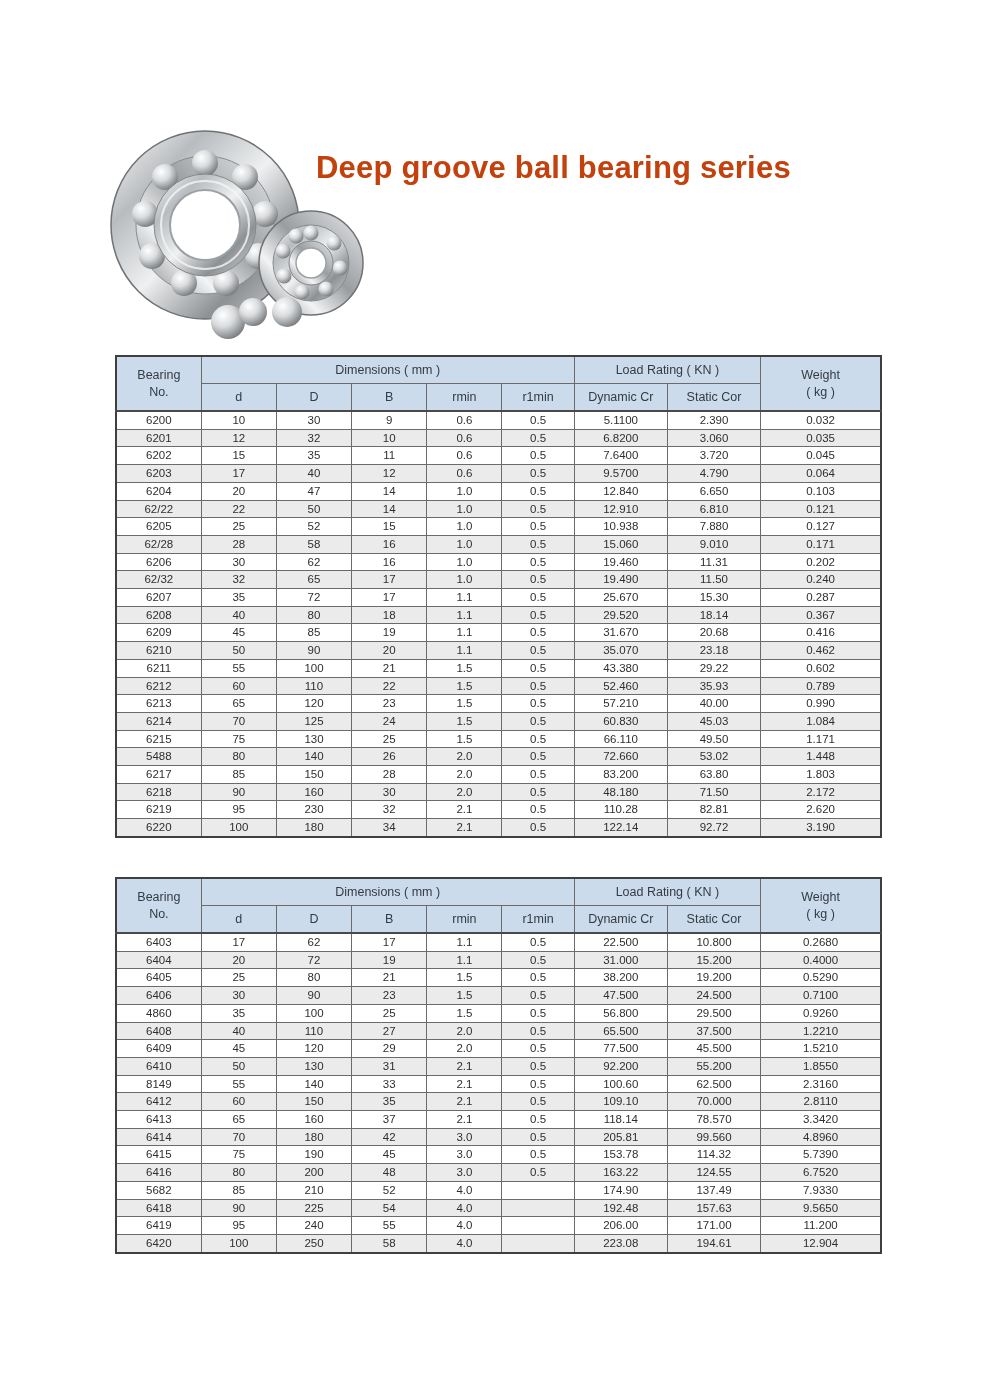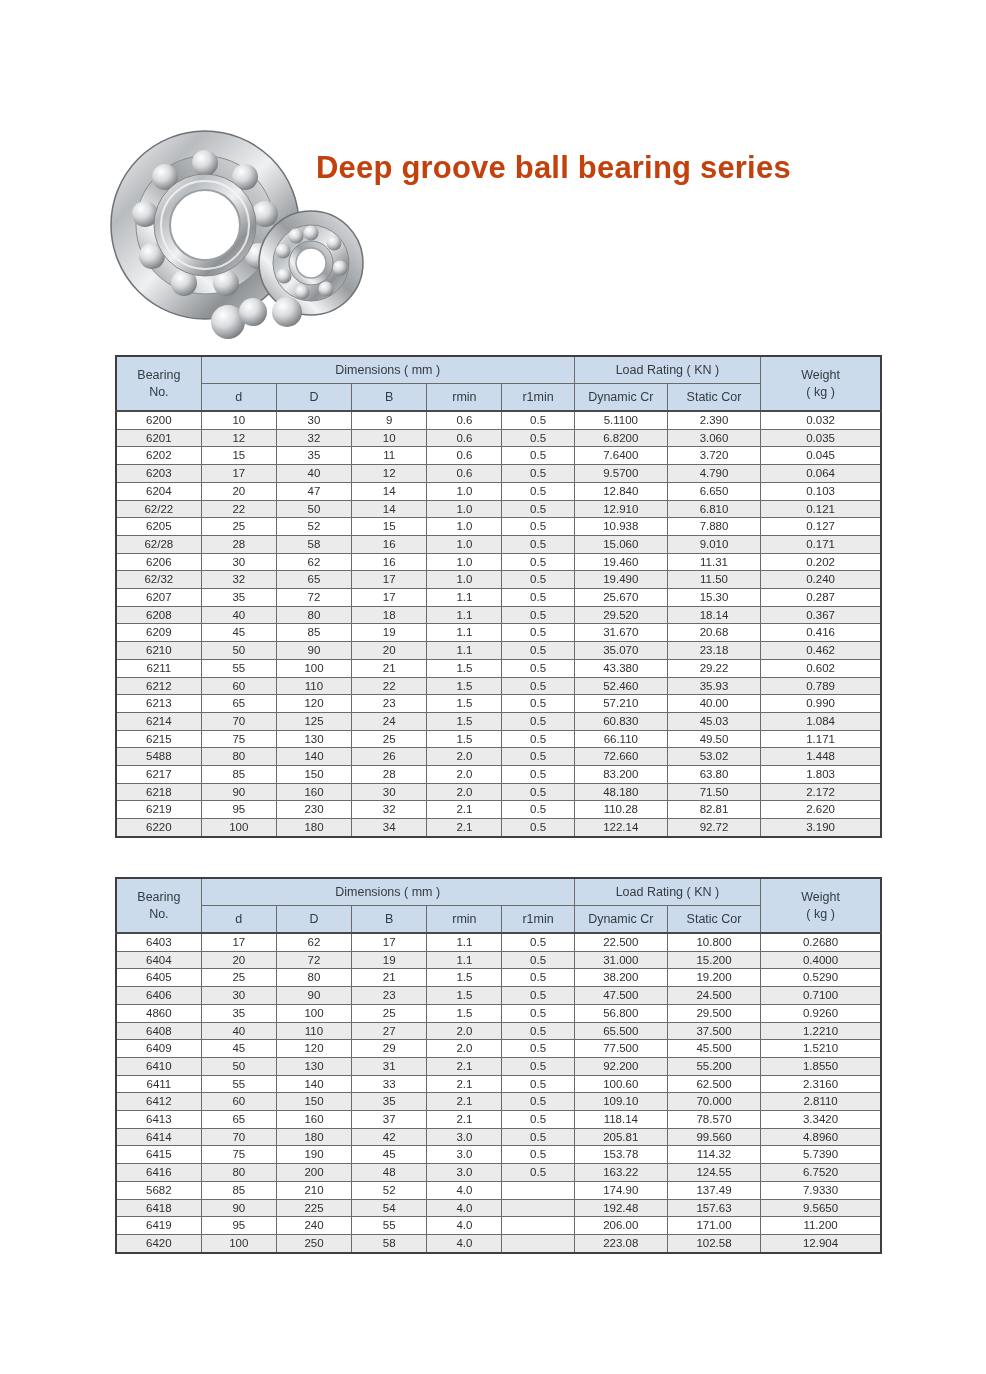--- a/index.html
+++ b/index.html
@@ -558,21 +558,21 @@
         <td>50</td>
         <td>130</td>
         <td>31</td>
         <td>2.1</td>
         <td>0.5</td>
         <td>92.200</td>
         <td>55.200</td>
         <td>1.8550</td>
       </tr>
       <tr>
-        <td>6411</td>
+        <td>8149</td>
         <td>55</td>
         <td>140</td>
         <td>33</td>
         <td>2.1</td>
         <td>0.5</td>
         <td>100.60</td>
         <td>62.500</td>
         <td>2.3160</td>
       </tr>
       <tr class="stripe">
@@ -664,17 +664,17 @@
         <td>11.200</td>
       </tr>
       <tr class="stripe">
         <td>6420</td>
         <td>100</td>
         <td>250</td>
         <td>58</td>
         <td>4.0</td>
         <td></td>
         <td>223.08</td>
-        <td>102.58</td>
+        <td>194.61</td>
         <td>12.904</td>
       </tr>
     </tbody>
 </table>
 
 </body></html>

